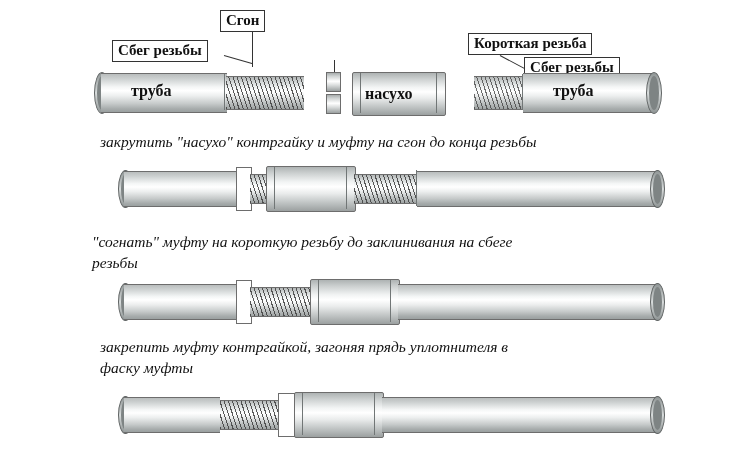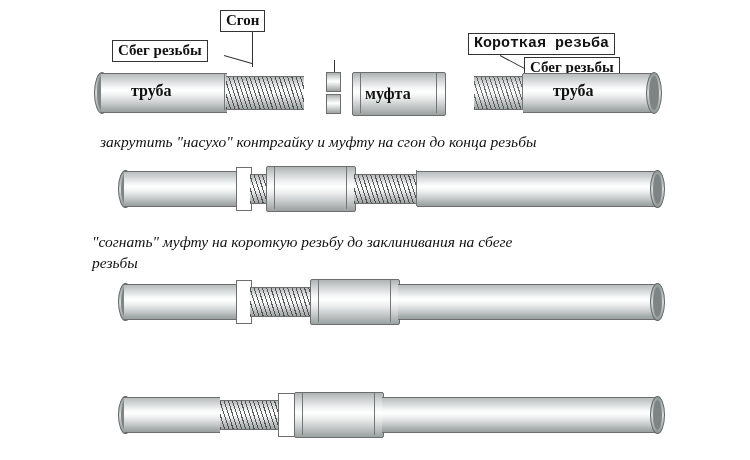--- a/index.html
+++ b/index.html
@@ -168,41 +168,41 @@
 
   <div class="label boxed" style="left:220px; top:10px;">Сгон</div>
   <div class="leader" style="left:252px; top:31px; width:1px; height:14px;"></div>
   <div class="leader" style="left:252px; top:45px; width:1px; height:22px;"></div>
 
   <div class="label boxed" style="left:112px; top:40px;">Сбег резьбы</div>
   <div class="leader" style="left:224px; top:55px; width:30px; height:1px; transform:rotate(16deg); transform-origin:left center;"></div>
 
   <div class="leader" style="left:334px; top:60px; width:1px; height:14px;"></div>
 
-  <div class="label boxed" style="left:468px; top:33px;font-family:Liberation Mono, monospace;">Короткая резьба</div>
+  <div class="label boxed" style="left:468px; top:33px;">Короткая резьба</div>
   <div class="leader" style="left:500px; top:55px; width:28px; height:1px; transform:rotate(28deg); transform-origin:left center;"></div>
 
   <div class="label boxed" style="left:524px; top:57px;">Сбег резьбы</div>
   <div class="leader" style="left:524px; top:78px; width:22px; height:1px; transform:rotate(150deg); transform-origin:left center;"></div>
 
   <div class="endcap" style="left:94px; top:72px; width:14px; height:40px;">
     <div class="bore"></div>
   </div>
   <div class="pipe" style="left:101px; top:73px; width:126px; height:38px;"></div>
   <div class="ring" style="left:224px; top:74px; height:36px;"></div>
   <div class="thread" style="left:226px; top:76px; width:78px; height:32px;"></div>
   <div class="label" style="left:131px; top:83px; font-size:16px;">труба</div>
 
   <div class="nut-small" style="left:326px; top:72px; width:13px; height:18px;"></div>
   <div class="nut-small" style="left:326px; top:94px; width:13px; height:18px;"></div>
 
   <div class="sleeve" style="left:352px; top:72px; width:92px; height:42px;"></div>
   <div class="ring" style="left:360px; top:73px; height:40px;"></div>
   <div class="ring" style="left:436px; top:73px; height:40px;"></div>
-  <div class="label" style="left:365px; top:86px; font-size:16px;">муфта</div>
+  <div class="label" style="left:365px; top:86px; font-size:16px;">насухо</div>
 
   <div class="thread taper" style="left:474px; top:76px; width:48px; height:32px;"></div>
   <div class="ring" style="left:522px; top:74px; height:36px;"></div>
   <div class="pipe" style="left:523px; top:73px; width:130px; height:38px;"></div>
   <div class="endcap" style="left:646px; top:72px; width:14px; height:40px;">
     <div class="bore"></div>
   </div>
   <div class="label" style="left:553px; top:83px; font-size:16px;">труба</div>
 
   <div class="caption" style="left:100px; top:132px; width:600px;">закрутить "насухо" контргайку и муфту на сгон до конца резьбы</div>
@@ -233,20 +233,22 @@
   <div class="nut" style="left:236px; top:280px; width:14px; height:42px;"></div>
   <div class="thread" style="left:250px; top:287px; width:60px; height:28px;"></div>
   <div class="sleeve" style="left:310px; top:279px; width:88px; height:44px;"></div>
   <div class="ring" style="left:318px; top:280px; height:42px;"></div>
   <div class="ring" style="left:390px; top:280px; height:42px;"></div>
   <div class="pipe" style="left:398px; top:284px; width:258px; height:34px;"></div>
   <div class="endcap" style="left:650px; top:283px; width:13px; height:36px;">
     <div class="bore"></div>
   </div>
 
+  <div class="caption" style="left:100px; top:337px; width:620px;">закрепить муфту контргайкой, загоняя прядь уплотнителя в
+   фаску муфты</div>
 
   <div class="endcap" style="left:118px; top:396px; width:13px; height:36px;">
     <div class="bore"></div>
   </div>
   <div class="pipe" style="left:124px; top:397px; width:96px; height:34px;"></div>
   <div class="thread" style="left:220px; top:400px; width:58px; height:28px;"></div>
   <div class="nut" style="left:278px; top:393px; width:16px; height:42px;"></div>
   <div class="sleeve" style="left:294px; top:392px; width:88px; height:44px;"></div>
   <div class="ring" style="left:302px; top:393px; height:42px;"></div>
   <div class="ring" style="left:374px; top:393px; height:42px;"></div>

